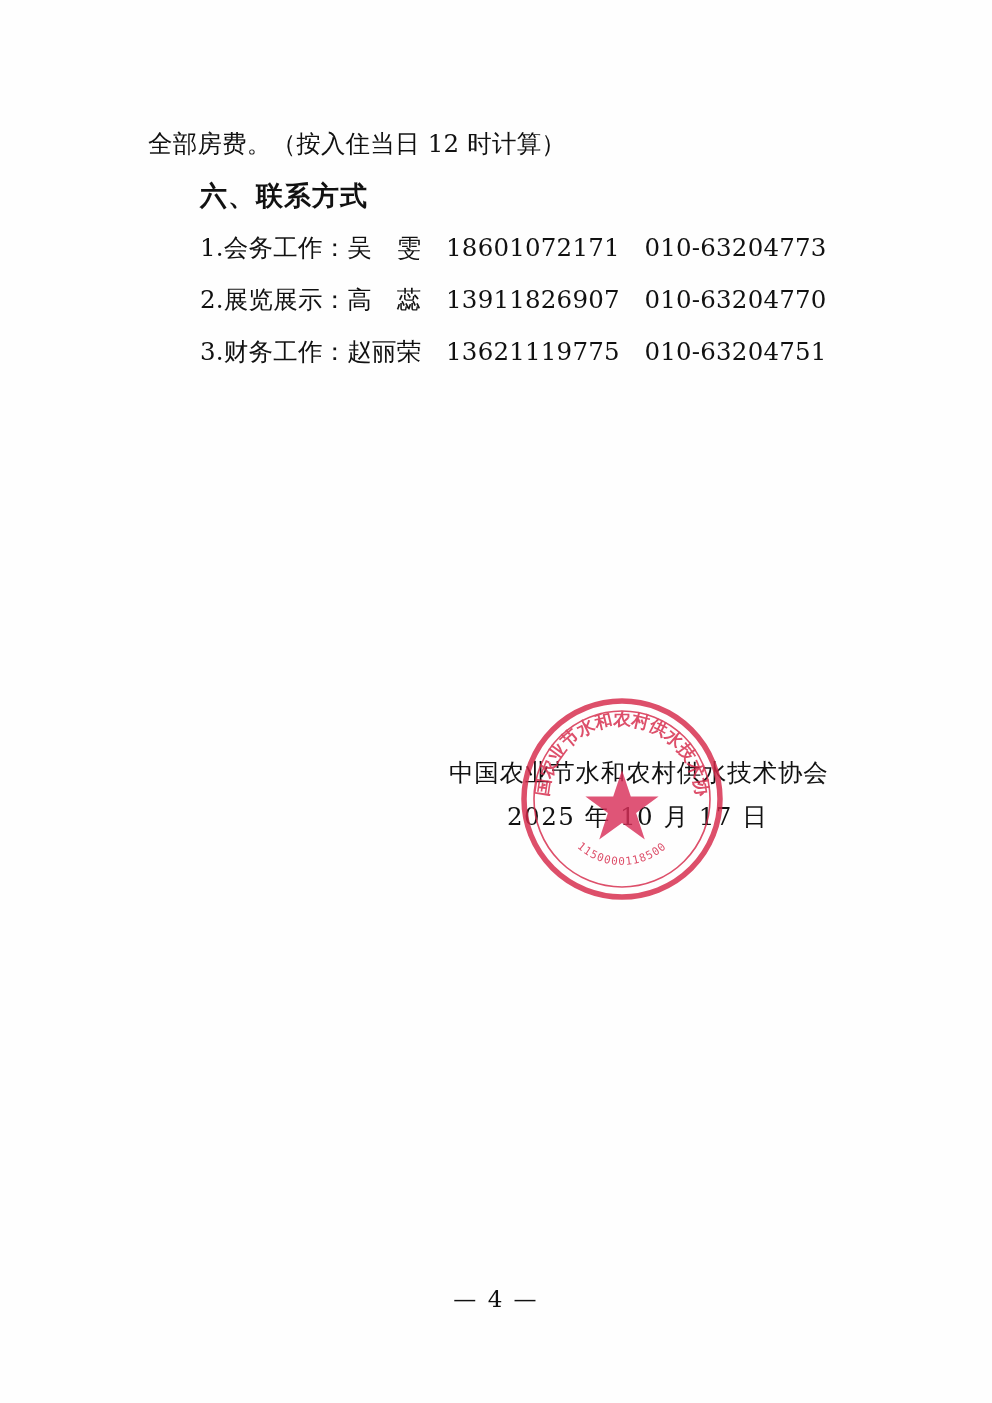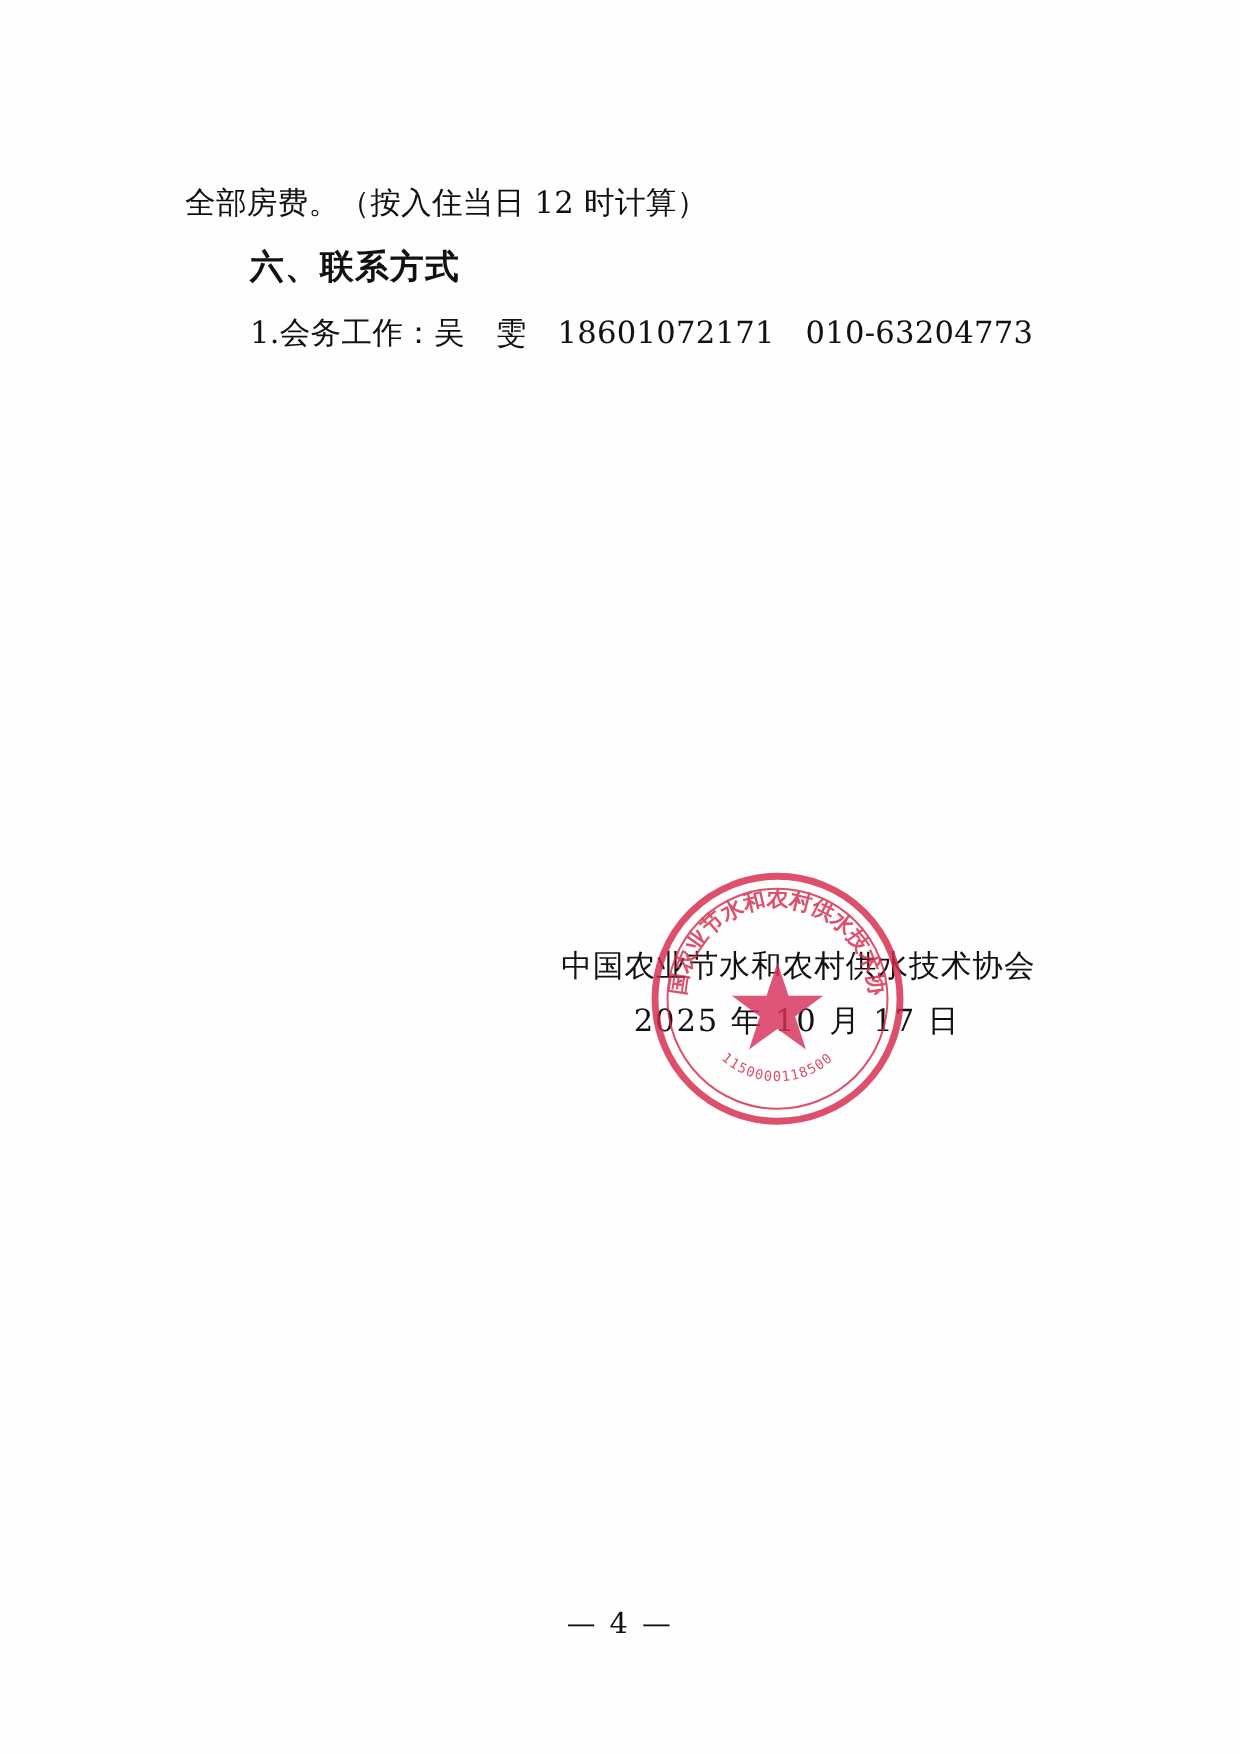--- a/index.html
+++ b/index.html
@@ -12,21 +12,21 @@
     width: 992px;
     height: 1403px;
     background: #fefefe;
     overflow: hidden;
     font-family: "DejaVu Serif", "Liberation Serif", serif;
     color: #111111;
   }
   .body-text {
     position: absolute;
     left: 148px;
-    top: 136px;
+    top: 118px;
     width: 700px;
   }
   .line {
     font-size: 24.5px;
     line-height: 52px;
     white-space: pre;
     letter-spacing: 0.2px;
   }
   .indent1 {
     padding-left: 52px;
@@ -118,20 +118,22 @@
 </style>
 </head>
 <body>
 
 <div class="page">
 
   <div class="body-text">
     <div class="line">全部房费。（按入住当日 12 时计算）</div>
     <div class="section-head">六、联系方式</div>
     <div class="line indent1">1.会务工作：吴　雯　18601072171　010-63204773</div>
+    <div class="line indent1">2.展览展示：高　蕊　13911826907　010-63204770</div>
+    <div class="line indent1">3.财务工作：赵丽荣　13621119775　010-63204751</div>
   </div>
 
 
   <div class="sign-block">中国农业节水和农村供水技术协会</div>
   <div class="sign-date">2025 年 10 月 17 日</div>
 
   <div class="seal">
     <svg viewBox="0 0 206 206" width="206" height="206" aria-hidden="true">
       <defs>
         <path id="sealArc" d="M 29,103 A 74,74 0 1 1 177,103"></path>

